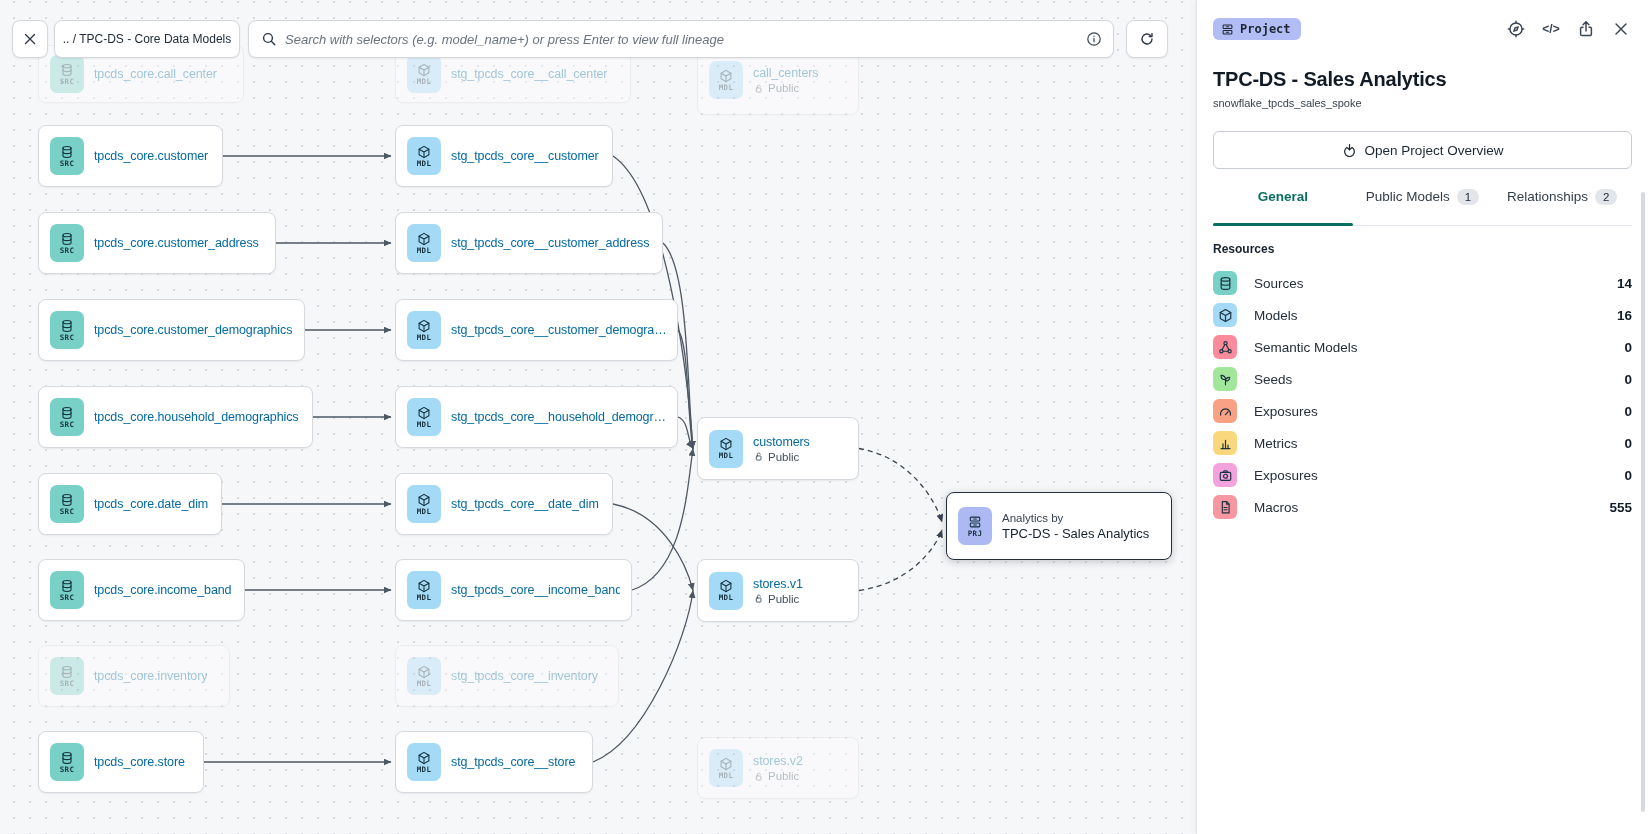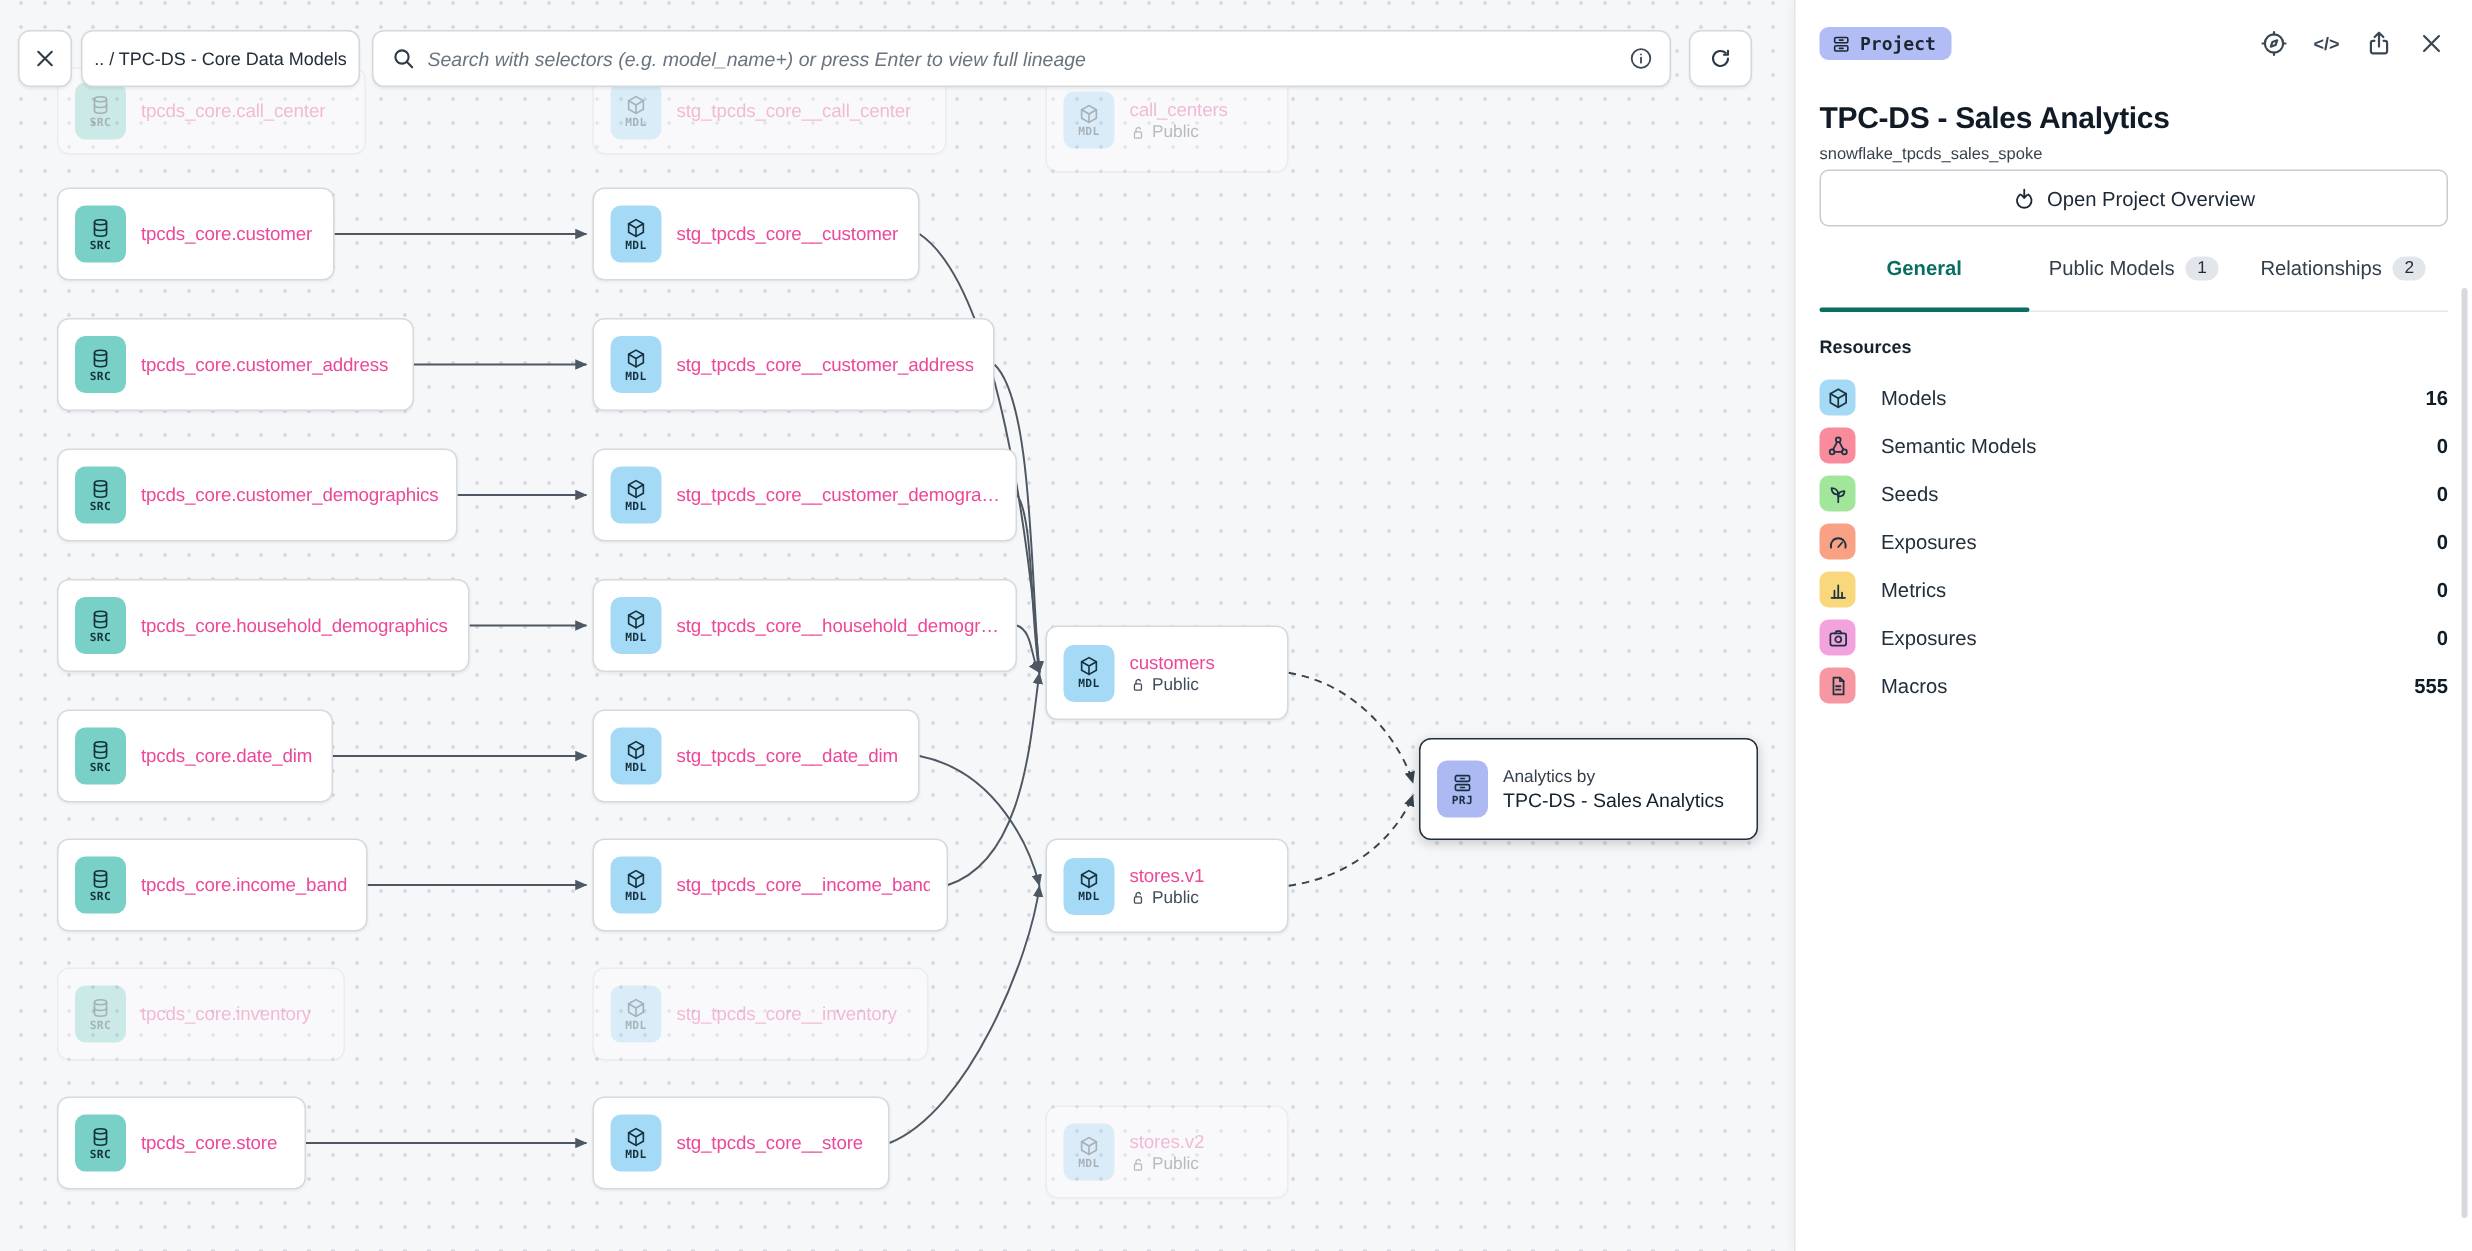--- a/index.html
+++ b/index.html
@@ -20,21 +20,21 @@
     overflow:hidden; cursor:pointer; }
   .node.faded { opacity:.35; }
   .node.selected { border:1.5px solid #222f3a; box-shadow:0 2px 8px rgba(16,24,32,.22); }
   .nicon { flex:0 0 34px; width:34px; height:38px; border-radius:7px;
     display:flex; flex-direction:column; align-items:center; justify-content:center; gap:0; }
   .nicon svg { width:14px; height:14px; stroke:#16323e; fill:none;
     stroke-width:1.25; stroke-linecap:round; stroke-linejoin:round; }
   .nicon .tag { font-size:7.5px; font-weight:700; color:#16323e; letter-spacing:.3px;
     font-family:"DejaVu Sans Mono", monospace; line-height:9px; }
   .nbody { display:flex; flex-direction:column; gap:2px; overflow:hidden; }
-  .nlabel { font-size:12.5px; color:#ec4899; letter-spacing:-.1px;text-align:right; }
+  .nlabel { font-size:12.5px; color:#0369a1; letter-spacing:-.1px;text-align:right; }
   .nsub { display:flex; align-items:center; gap:4px; font-size:11.5px; color:#414e5a; }
   .nsub svg { width:11px; height:11px; stroke:#414e5a; fill:none; stroke-width:1.3;
     stroke-linecap:round; stroke-linejoin:round; }
   .prj1 { font-size:11.5px; color:#333f4b; }
   .prj2 { font-size:13px; color:#14212c; font-weight:500; }
 
   
   .tbtn { position:absolute; z-index:5; background:#fff; border:1px solid #d4d8dd;
     border-radius:8px; box-shadow:0 1px 2px rgba(16,24,32,.07);
     display:flex; align-items:center; justify-content:center; cursor:pointer;
@@ -64,21 +64,21 @@
   .badge svg { width:13px; height:13px; stroke:#1c2733; fill:none; stroke-width:1.3;
     stroke-linecap:round; stroke-linejoin:round; }
   .hicons { margin-left:auto; display:flex; align-items:center; gap:13px; }
   .hicon { width:22px; height:22px; display:flex; align-items:center; justify-content:center;
     cursor:pointer; color:#3a4653; font-size:12px; font-weight:700; }
   .hicon svg { width:18px; height:18px; stroke:#3a4653; fill:none; stroke-width:1.3;
     stroke-linecap:round; stroke-linejoin:round; }
   .ptitle { margin-top:26px; font-size:20px; font-weight:700; color:#101b26;
     letter-spacing:-.2px; }
   .psub { margin-top:6px; font-size:11px; color:#39434e; }
-  .obtn { margin-top:4px; width:100%; height:38px; background:#fff;
+  .obtn { margin-top:22px; width:100%; height:38px; background:#fff;
     border:1px solid #c6ccd2; border-radius:6px; display:flex; align-items:center;
     justify-content:center; gap:8px; font-size:13.5px; color:#1c2833; cursor:pointer;
     font-family:"Liberation Sans",sans-serif; }
   .obtn svg { width:15px; height:15px; stroke:#1c2833; fill:none; stroke-width:1.3;
     stroke-linecap:round; stroke-linejoin:round; }
   .tabs { margin-top:20px; display:flex; border-bottom:1px solid #e3e6ea; }
   .tab { flex:1; height:36px; display:flex; align-items:flex-start; justify-content:center;
     gap:7px; font-size:13.5px; color:#323e49; cursor:pointer; position:relative; }
   .tab.active { color:#0b6e62; font-weight:700; }
   .tab.active::after { content:""; position:absolute; left:0; right:0; bottom:-1px;
@@ -524,20 +524,31 @@
         <span class="pill">1</span>
       </div>
       <div class="tab">
         <span>Relationships</span>
         <span class="pill">2</span>
       </div>
     </div>
   <div class="res-h">Resources</div>
   <div class="rlist" id="resource-list">
       <div class="rrow">
+        <span class="ricon" style="background:#79d0c6">
+          <svg viewBox="0 0 16 16">
+            <ellipse cx="8" cy="3.6" rx="4.6" ry="1.9"></ellipse>
+            <path d="M3.4 3.6v8.8c0 1.05 2 1.9 4.6 1.9s4.6-.85 4.6-1.9V3.6"></path>
+            <path d="M3.4 8c0 1.05 2 1.9 4.6 1.9S12.6 9.05 12.6 8"></path>
+          </svg>
+        </span>
+        <span class="rlabel">Sources</span>
+        <span class="rcount">14</span>
+      </div>
+      <div class="rrow">
         <span class="ricon" style="background:#a5daf6">
           <svg viewBox="0 0 16 16">
             <path d="M8 1.6 13.6 4.8v6.4L8 14.4 2.4 11.2V4.8Z"></path>
             <path d="M2.4 4.8 8 8l5.6-3.2M8 8v6.4"></path>
           </svg>
         </span>
         <span class="rlabel">Models</span>
         <span class="rcount">16</span>
       </div>
       <div class="rrow">

